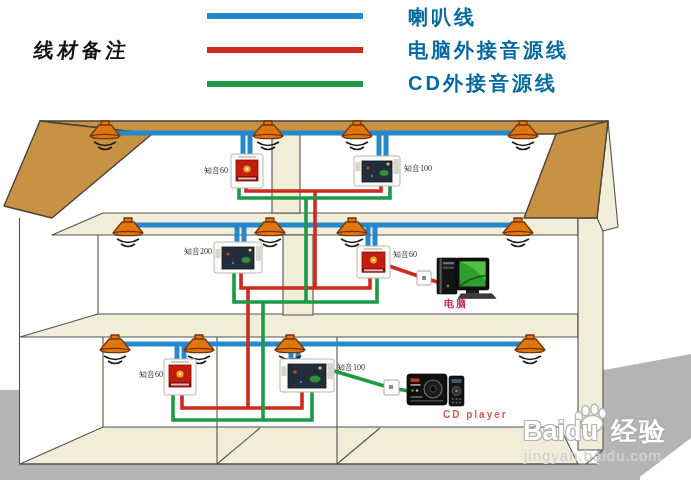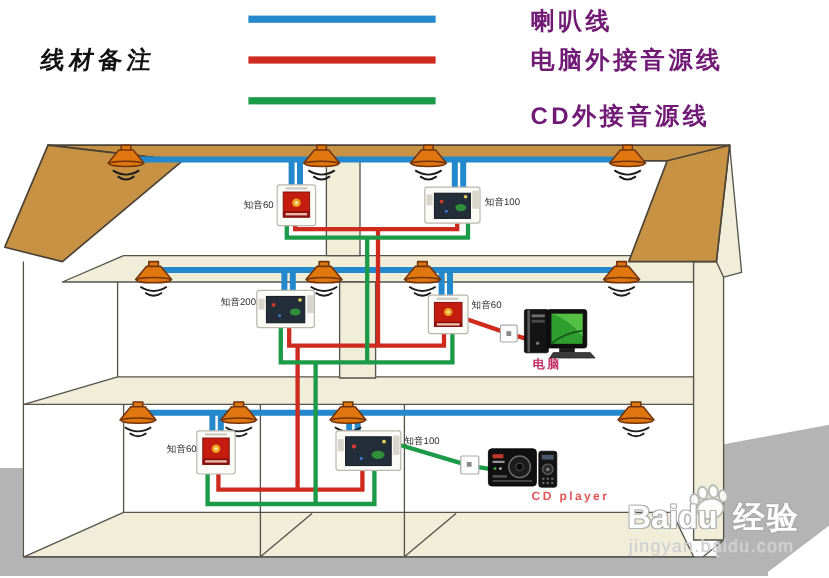--- a/index.html
+++ b/index.html
@@ -21,27 +21,27 @@
   .wb{stroke:var(--wire-blue);stroke-width:5;fill:none;}
   .wr{stroke:var(--wire-red);stroke-width:3.6;fill:none;}
   .wg{stroke:var(--wire-green);stroke-width:3.6;fill:none;}
   .spk{fill:var(--spk);stroke:var(--spk-dark);stroke-width:1.3;stroke-linejoin:round;}
   .arc{stroke:#1c1c1c;stroke-width:1.6;fill:none;}
   .panel{fill:#fbfbf8;stroke:#b9b7ae;stroke-width:1;}
   .scr-red{fill:var(--screen-red);stroke:#7e110a;stroke-width:.8;}
   .scr-dark{fill:var(--screen-dark);stroke:#11161d;stroke-width:.8;}
   .jbox{fill:#fdfdfd;stroke:#a9a9a9;stroke-width:1;}
   
-  .lbl{position:absolute;color:#2b2b2b;font-size:8px;line-height:1;white-space:nowrap;}
+  .lbl{position:absolute;color:#2b2b2b;font-size:8px;line-height:1;white-space:nowrap;font-family:Liberation Serif, serif;}
   .lbl.r{text-align:right;}
   .legend-title{position:absolute;left:34px;top:37px;font-size:20px;font-weight:bold;
     color:#111;letter-spacing:4px;transform:skewX(-8deg);white-space:nowrap;}
   .legend-line{position:absolute;left:207px;width:156px;height:6px;}
-  .legend-label{position:absolute;left:408px;font-size:20px;font-weight:bold;color:#701a75;
-    letter-spacing:3px;white-space:nowrap;margin-left:34px;}
+  .legend-label{position:absolute;left:408px;font-size:20px;font-weight:bold;color:#0369a1;
+    letter-spacing:3px;white-space:nowrap;}
   .lg-blue{background:var(--wire-blue);}
   .lg-red{background:var(--wire-red);}
   .lg-green{background:var(--wire-green);}
   .dev-label{position:absolute;font-weight:bold;font-size:10px;letter-spacing:2px;white-space:nowrap;}
   .dev-pc{color:var(--label-pink);}
   .dev-cd{color:var(--cd-label);margin-left:48px;}
   .wm{position:absolute;white-space:nowrap;z-index:5;}
   .wm-brand{left:523px;top:416px;font-size:27px;font-weight:bold;color:#fff;
     text-shadow:-1px -1px 0 #b2b2b2,1px -1px 0 #b2b2b2,-1px 1px 0 #b2b2b2,1px 1px 0 #b2b2b2;}
   .wm-cn{left:611px;top:414px;font-size:26px;font-weight:bold;color:#fff;letter-spacing:2px;
@@ -346,21 +346,21 @@
     </g>
   </svg>
 
   <div>
     <div class="legend-title">线材备注</div>
     <div class="legend-line lg-blue" style="top:13px"></div>
     <div class="legend-line lg-red" style="top:47px"></div>
     <div class="legend-line lg-green" style="top:81px"></div>
     <div class="legend-label" style="top:4px">喇叭线</div>
     <div class="legend-label" style="top:37px">电脑外接音源线</div>
-    <div class="legend-label" style="top:83px">CD外接音源线</div>
+    <div class="legend-label" style="top:70px">CD外接音源线</div>
   </div>
 
   <div class="lbl r" style="left:196px;top:167px;width:32px">知音60</div>
   <div class="lbl" style="left:404px;top:165px">知音100</div>
   <div class="lbl r" style="left:184px;top:248px;width:28px">知音200</div>
   <div class="lbl" style="left:393px;top:251px">知音60</div>
   <div class="lbl r" style="left:139px;top:371px;width:23px">知音60</div>
   <div class="lbl" style="left:337px;top:364px">知音100</div>
 
   <div class="dev-label dev-pc" style="left:444px;top:297px">电脑</div>

